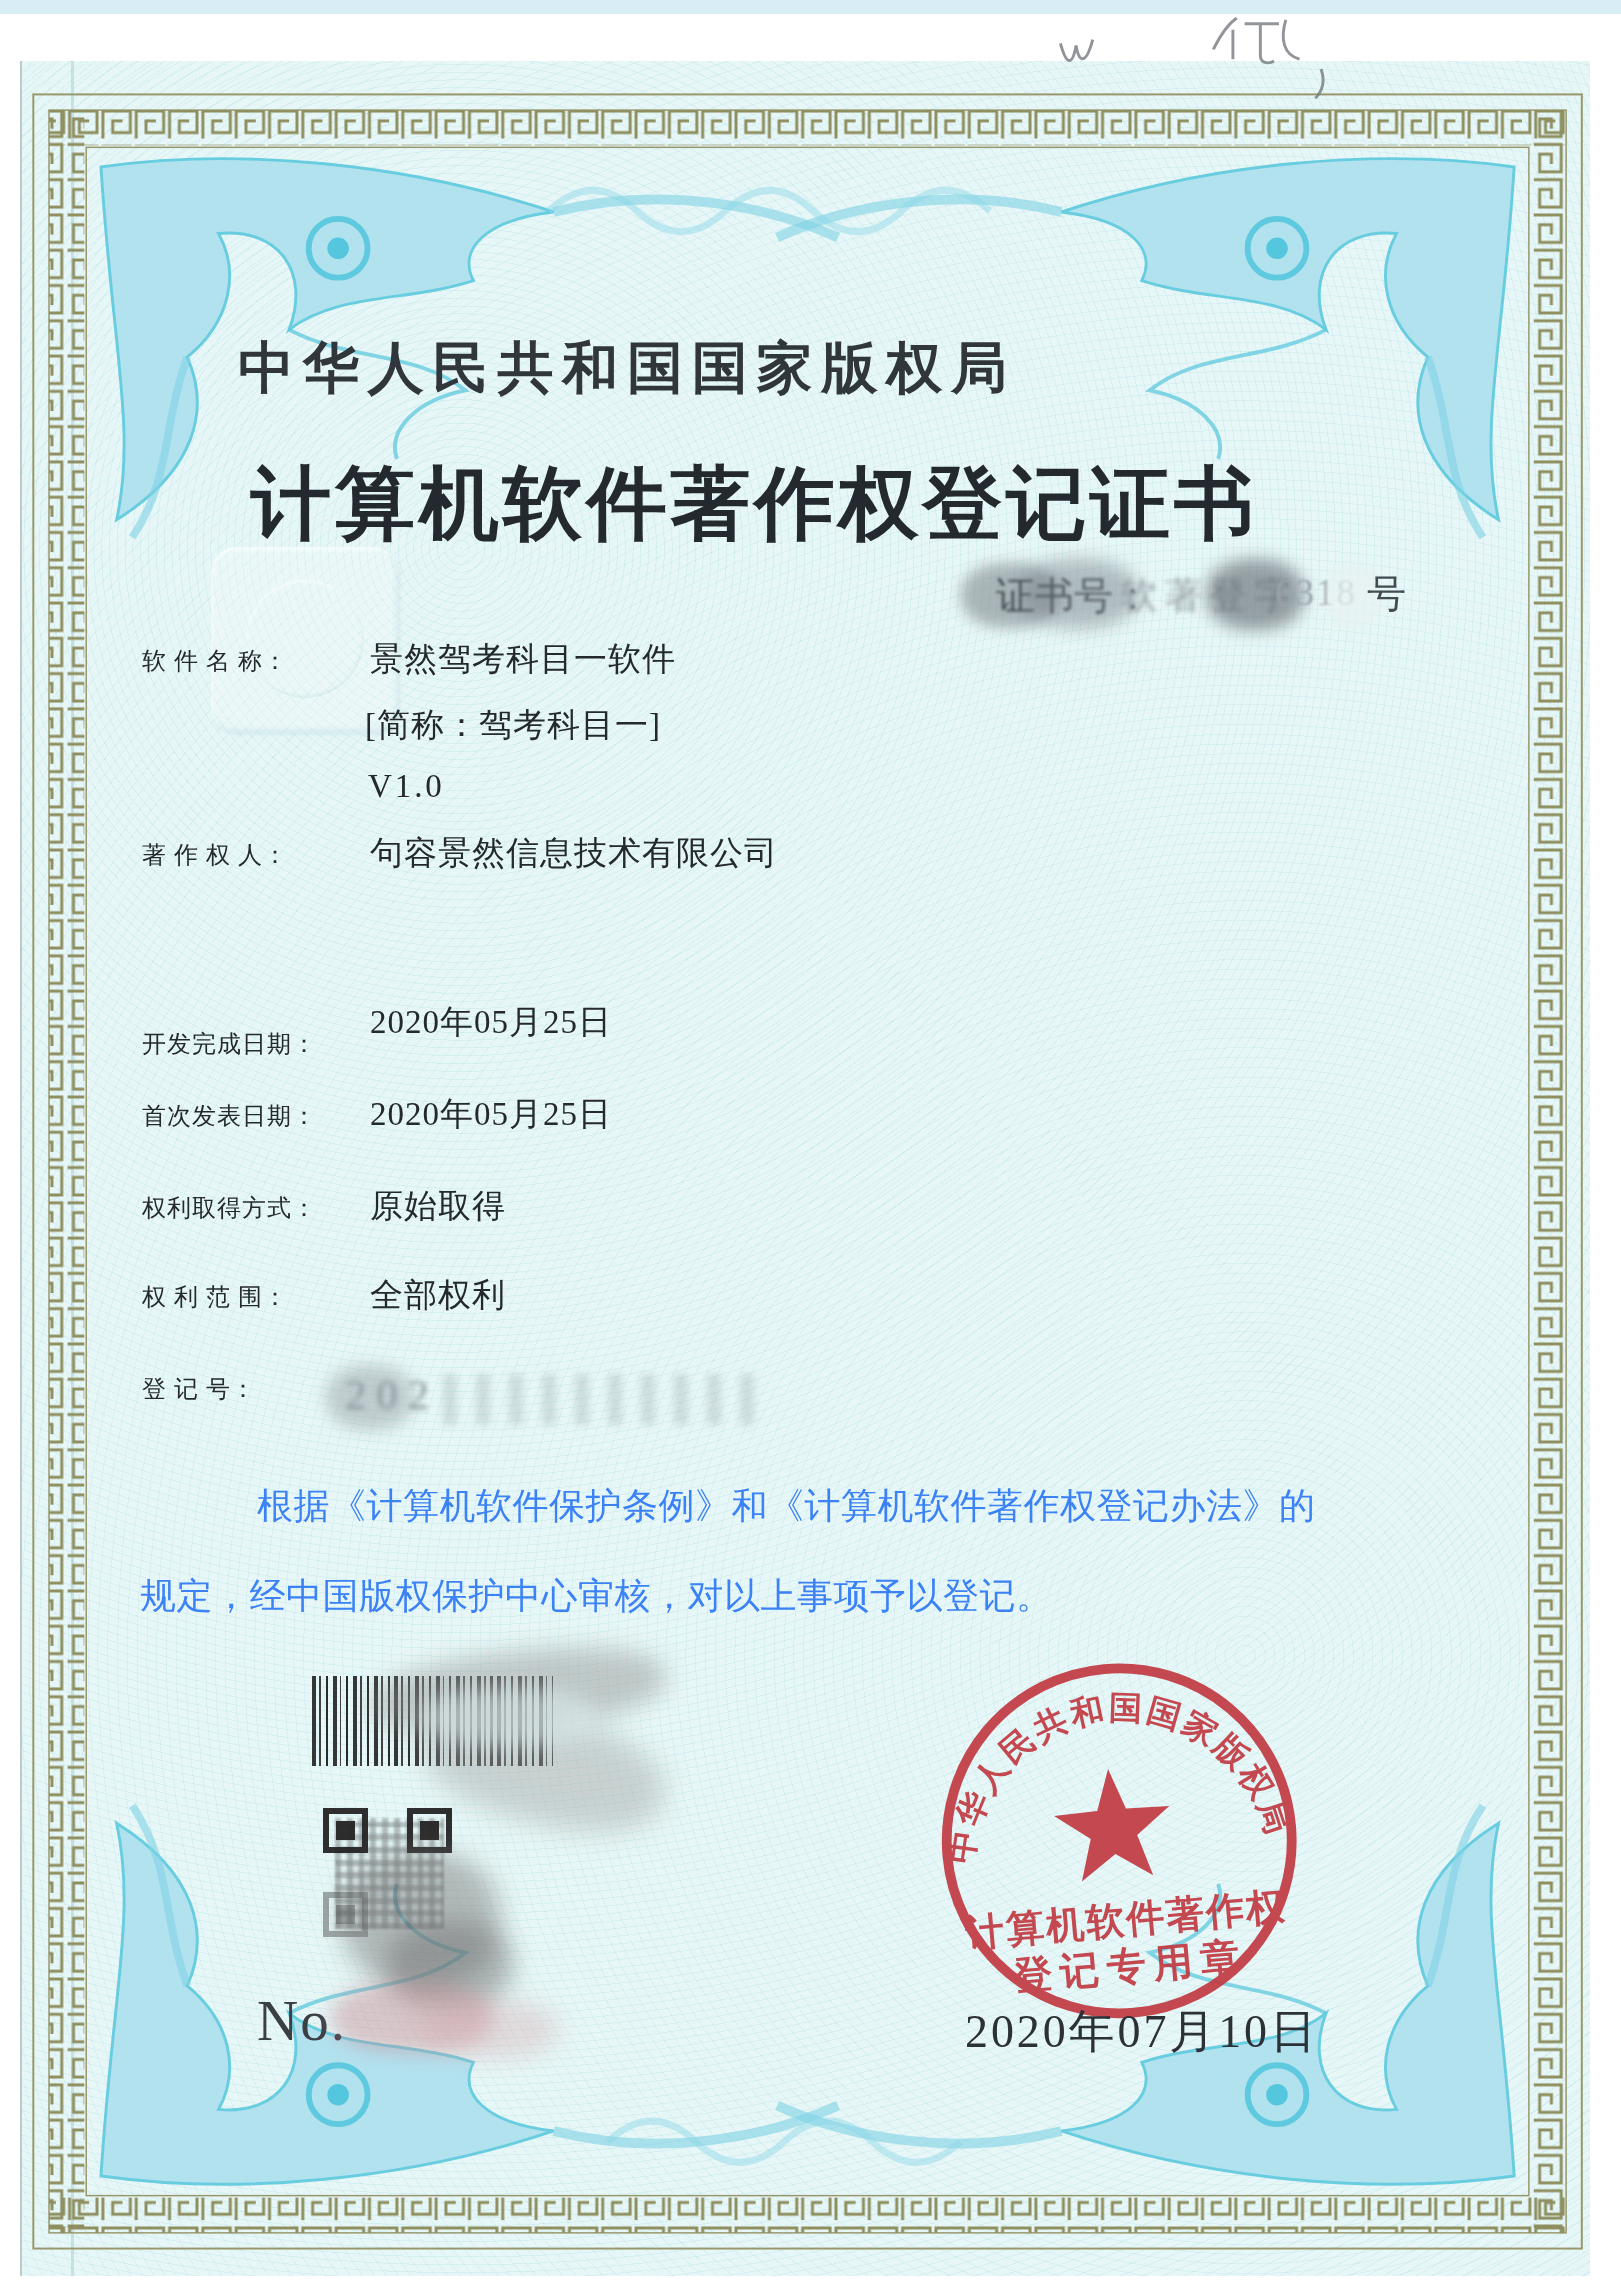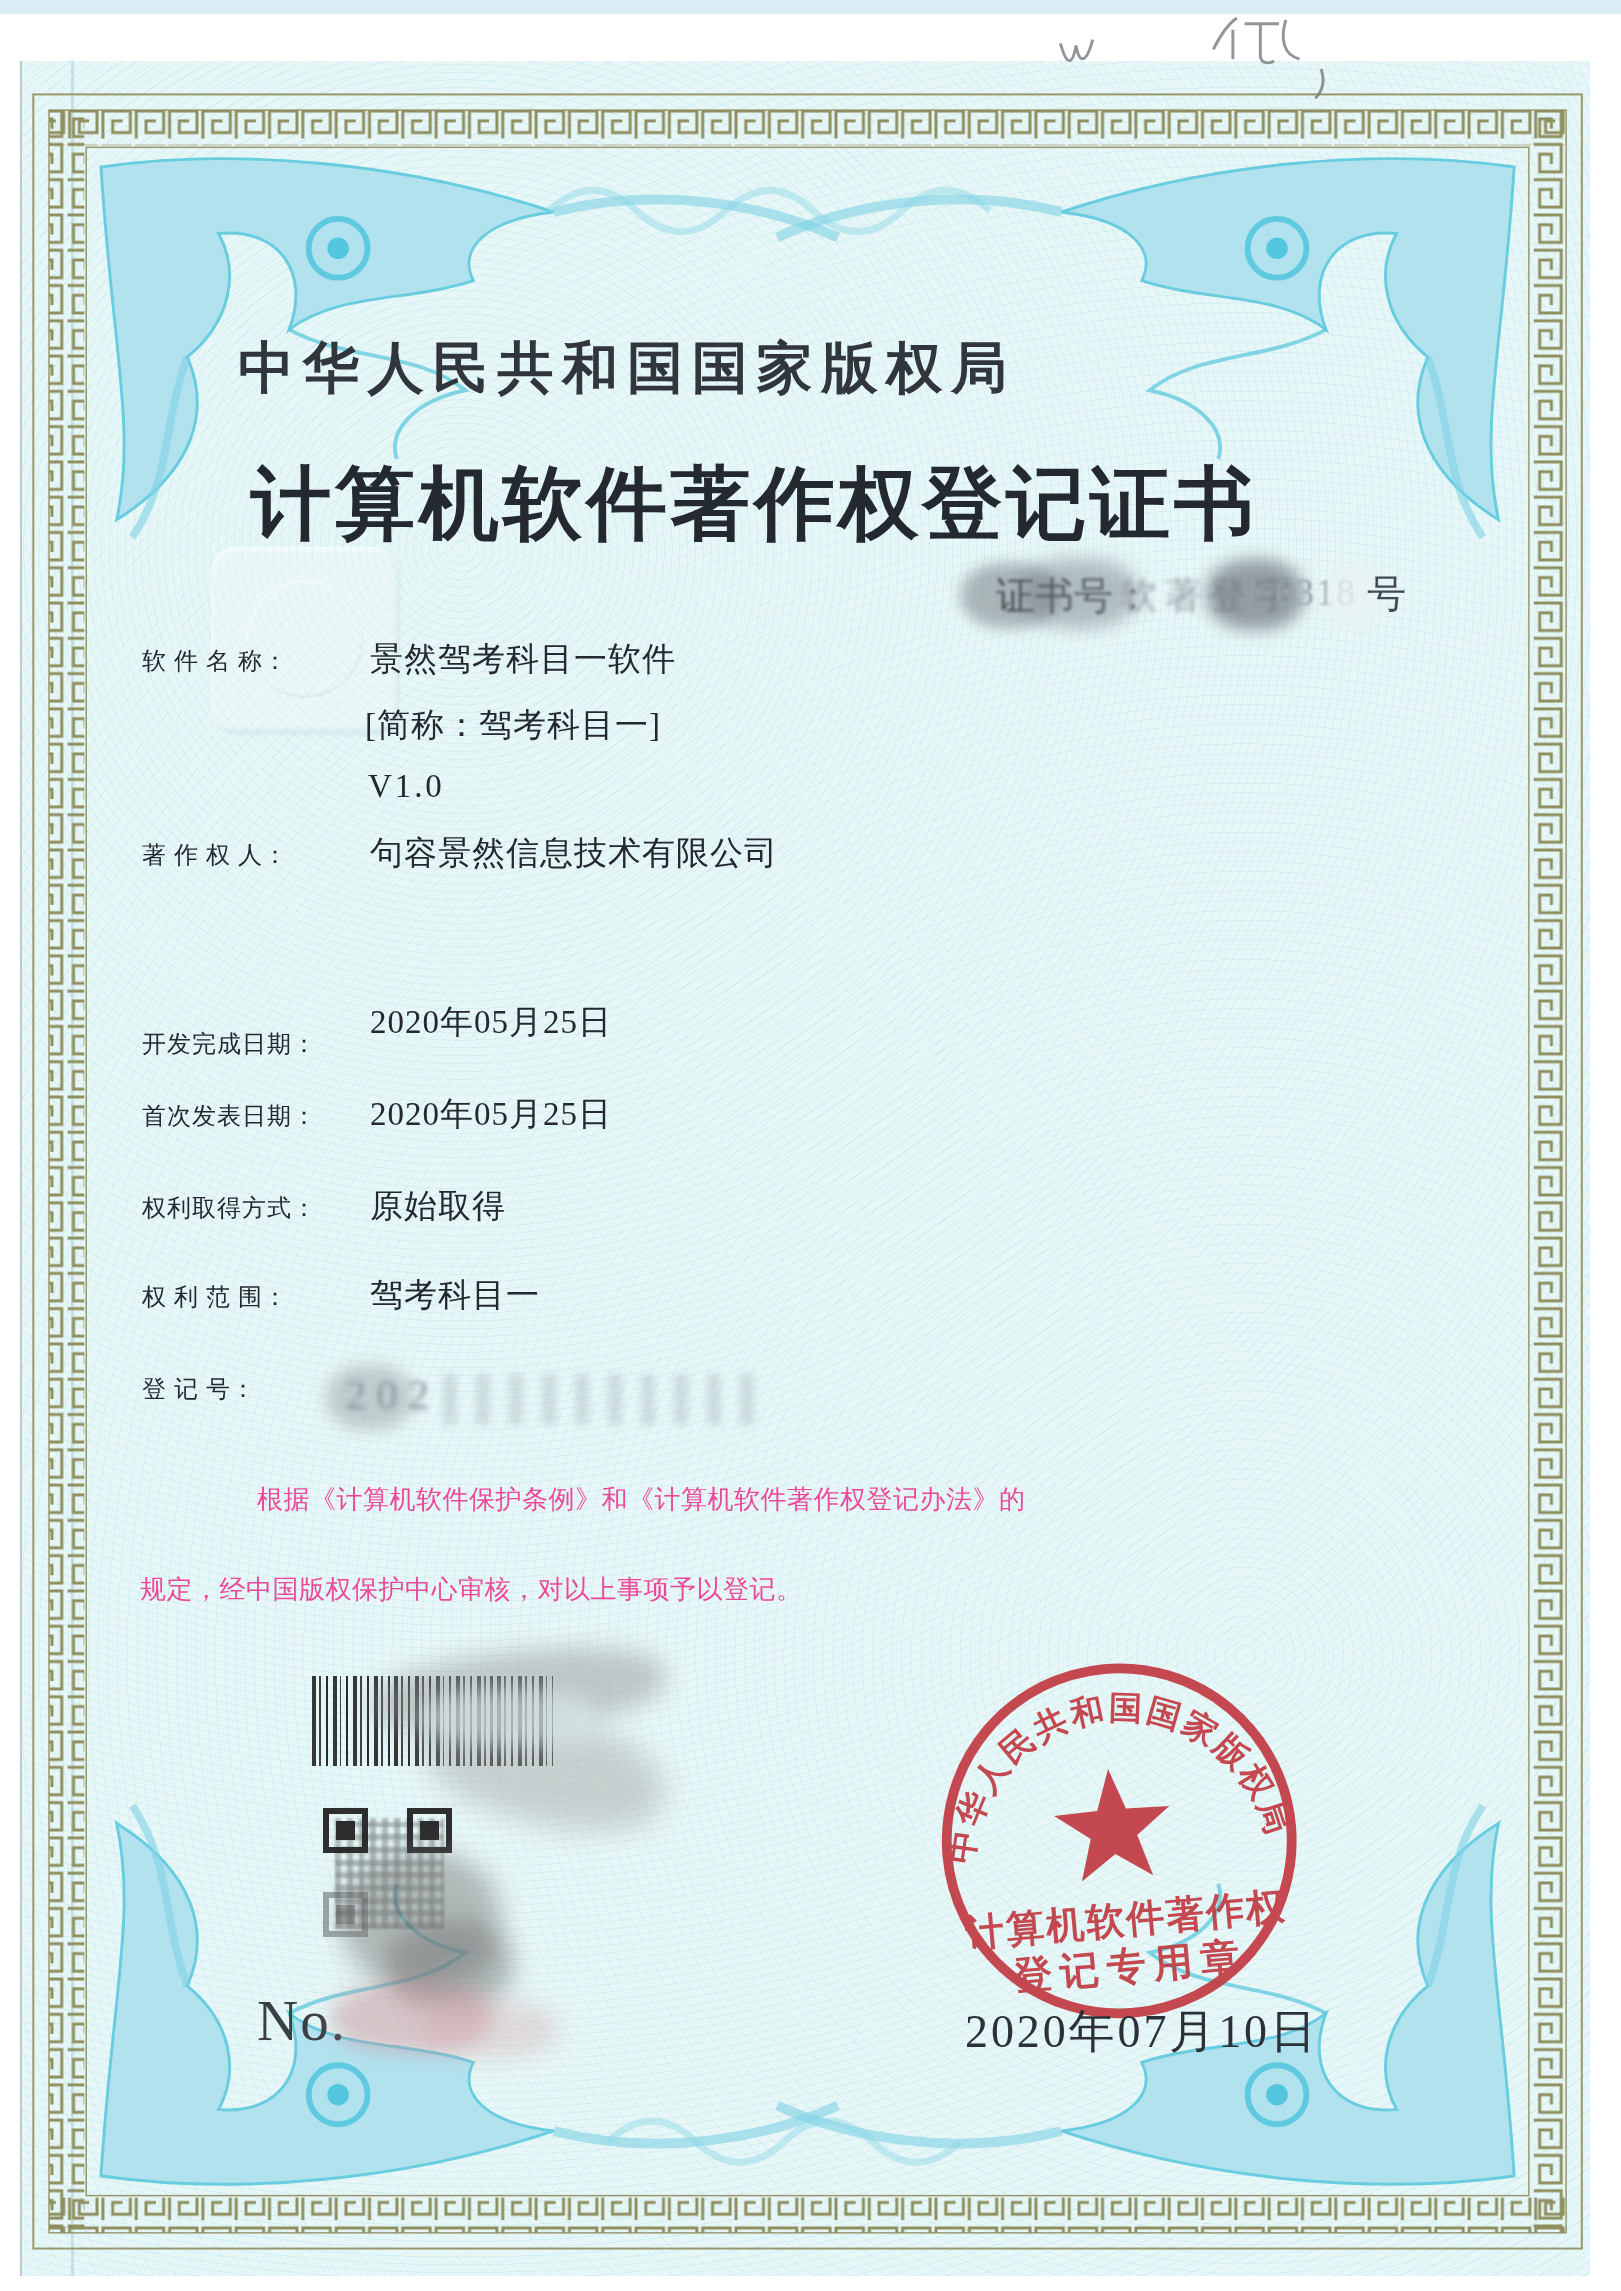--- a/index.html
+++ b/index.html
@@ -28,21 +28,21 @@
     box-shadow:inset 1px 2px 2.9px rgba(255,255,255,.9), inset -1px -2px 3.9px rgba(140,190,200,.3);}
   .authority{left:235px;top:331px;width:784px;text-align:center;font-size:56px;font-weight:600;
     letter-spacing:8.8px;color:#30363b;}
   .cert-title{left:235px;top:451px;width:1039px;text-align:center;font-size:80px;font-weight:700;
     letter-spacing:3.9px;color:#23292f;}
   .sm{position:absolute;border-radius:45%;}
   .certno{left:961px;top:559px;width:470px;height:78px;}
   .cn-t{position:absolute;font-size:39px;color:#434b52;white-space:nowrap;}
   .lbl{font-size:24px;color:#23292f;white-space:nowrap;letter-spacing:1px;}
   .val{font-size:33px;color:#23292f;white-space:nowrap;letter-spacing:1px;}
-  .para{font-size:26px;color:#ec4899;white-space:nowrap;letter-spacing:0.5px;}
+  .para{font-size:36px;color:#3b82f6;white-space:nowrap;letter-spacing:0.5px;}
   .barcode{
     left:312px;top:1676px;width:241px;height:90px;opacity:.88;
     background:repeating-linear-gradient(90deg,#1d1d1d 0 3.9px,transparent 3.9px 6.9px,#2a2a2a 6.9px 8.8px,transparent 8.8px 13.7px,#111 13.7px 15.7px,transparent 15.7px 20.6px);
     filter:blur(0.4px);
   }
   .qr{left:323px;top:1808px;width:129px;height:129px;}
   .finder{position:absolute;width:33px;height:33px;border:6.9px solid #2e2e2e;}
   .finder .dot{position:absolute;left:6.9px;top:6.9px;width:19.6px;height:19.6px;background:#2e2e2e;}
   .qr-noise{position:absolute;left:11.8px;top:9.8px;right:7.8px;bottom:7.8px;opacity:.5;filter:blur(1px);
     background:
@@ -157,21 +157,21 @@
 <div class="abs lbl" style="left:142px;top:1028px;">开发完成日期：</div>
 <div class="abs val" style="left:370px;top:1000px;">2020年05月25日</div>
 
 <div class="abs lbl" style="left:142px;top:1100px;">首次发表日期：</div>
 <div class="abs val" style="left:370px;top:1092px;">2020年05月25日</div>
 
 <div class="abs lbl" style="left:142px;top:1192px;">权利取得方式：</div>
 <div class="abs val" style="left:370px;top:1184px;">原始取得</div>
 
 <div class="abs lbl" style="left:142px;top:1281px;">权  利  范  围：</div>
-<div class="abs val" style="left:370px;top:1273px;">驾考科目一</div>
+<div class="abs val" style="left:370px;top:1273px;">全部权利</div>
 
 <div class="abs lbl" style="left:142px;top:1373px;">登   记   号：</div>
 <div class="sm abs" style="left:326px;top:1365px;width:88px;height:65px;background:#9aa4a8;opacity:.5;filter:blur(7.8px);"></div>
 <div class="abs reg-frag">202</div>
 <div class="abs reg-tail"></div>
 
 <div class="abs para" style="left:257px;top:1482px;">根据《计算机软件保护条例》和《计算机软件著作权登记办法》的</div>
 <div class="abs para" style="left:140px;top:1572px;">规定，经中国版权保护中心审核，对以上事项予以登记。</div>
 
 <div class="abs barcode"></div>

